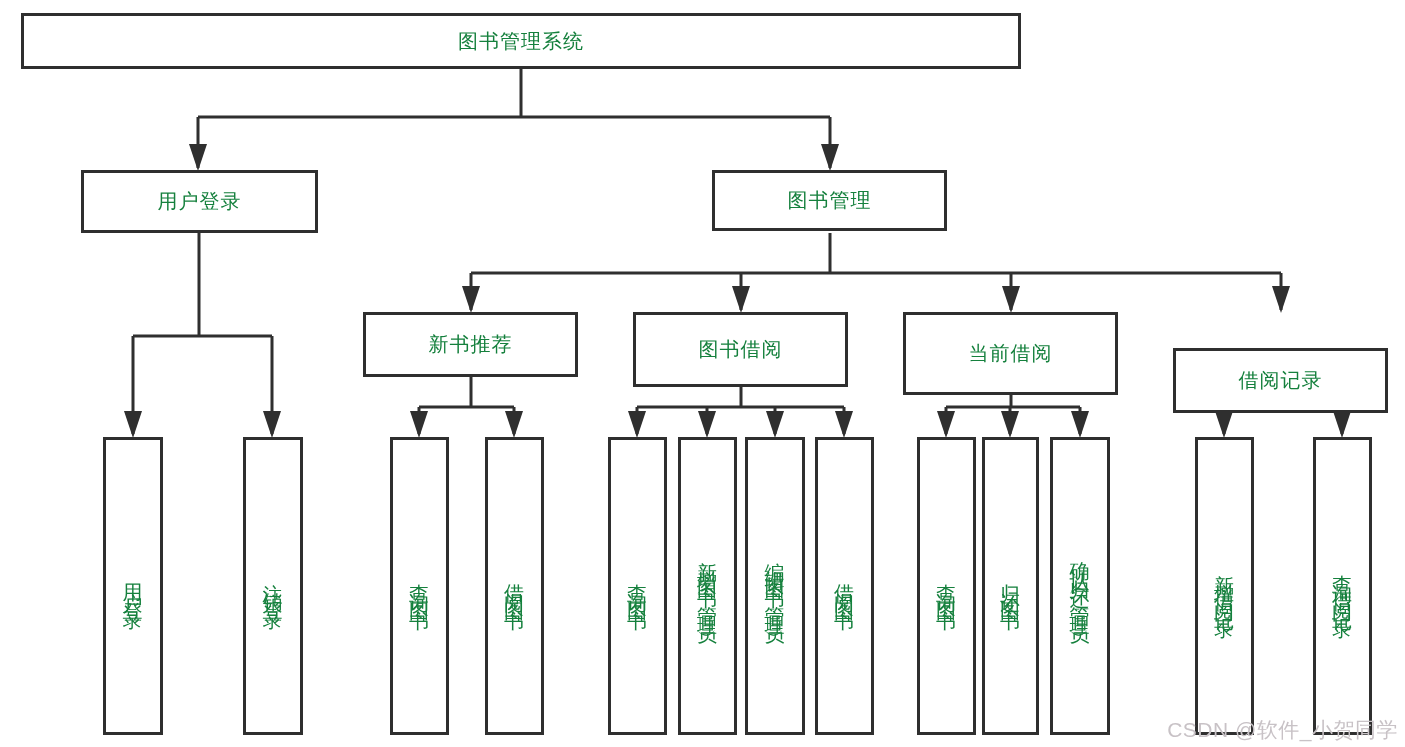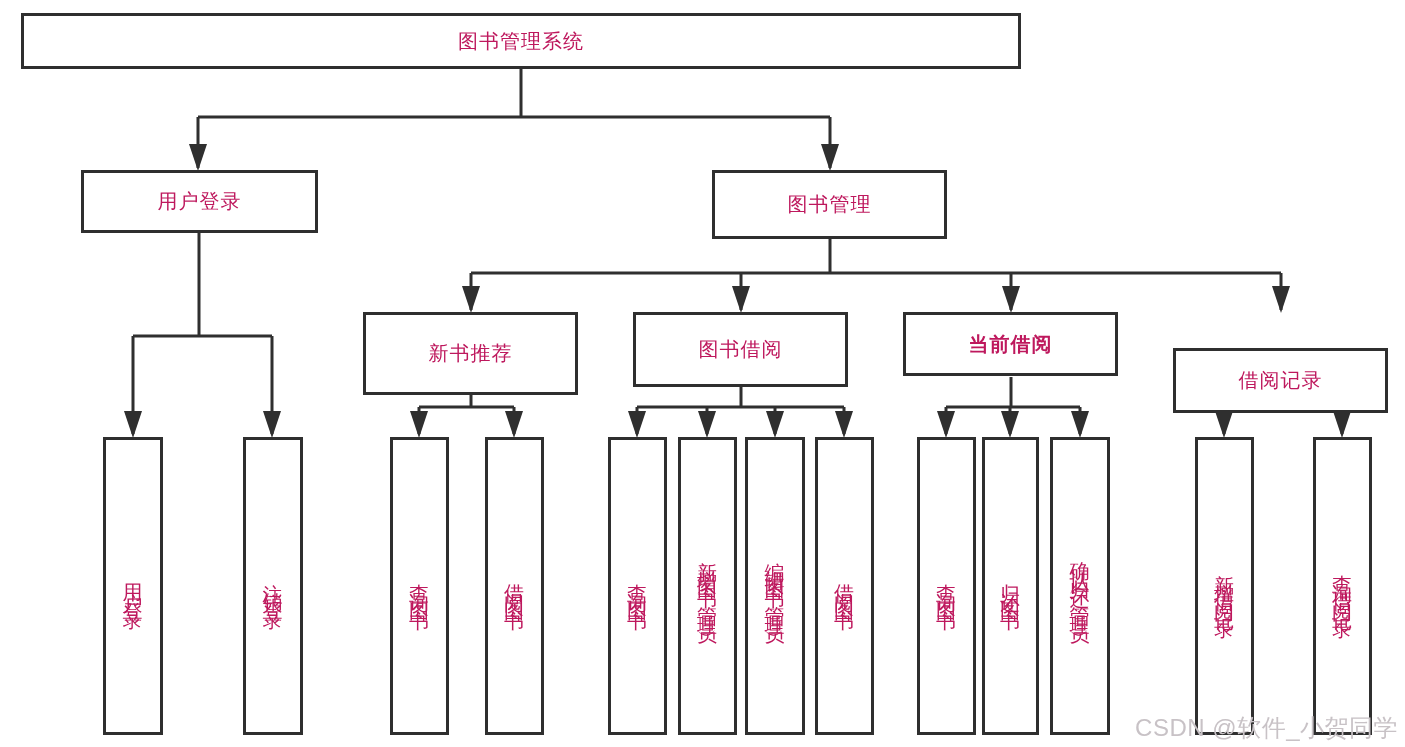--- a/index.html
+++ b/index.html
@@ -24,40 +24,40 @@
     z-index: 1;
   }
   .node {
     position: absolute;
     box-sizing: border-box;
     background: #ffffff;
     border: 3px solid #2f2f2f;
     display: flex;
     align-items: center;
     justify-content: center;
-    color: #be185d;
+    color: #15803d;
     font-size: 20px;
     z-index: 2;
   }
   .hbox span {
     white-space: nowrap;
     letter-spacing: 1px;
   }
   .vbox span {
     writing-mode: vertical-lr;
     text-orientation: mixed;
     line-height: 1;
     letter-spacing: 9px;
     white-space: nowrap;
   }
   .watermark {
     position: absolute;
     right: 7px;
     bottom: 3px;
-    font-size: 24px;
+    font-size: 21px;
     color: #c8c2c6;
     letter-spacing: 0.5px;
     z-index: 5;
     white-space: nowrap;
   }
 </style>
 </head>
 <body>
 
 <div class="canvas">
@@ -95,31 +95,31 @@
     </g>
   </svg>
 
   <div class="node hbox" style="left:21px; top:13px; width:1000px; height:56px;">
     <span>图书管理系统</span>
   </div>
 
   <div class="node hbox" style="left:81px; top:170px; width:237px; height:63px;">
     <span>用户登录</span>
   </div>
-  <div class="node hbox" style="left:712px; top:170px; width:235px; height:69px;">
+  <div class="node hbox" style="left:712px; top:170px; width:235px; height:61px;">
     <span>图书管理</span>
   </div>
 
-  <div class="node hbox" style="left:363px; top:312px; width:215px; height:83px;">
+  <div class="node hbox" style="left:363px; top:312px; width:215px; height:65px;">
     <span>新书推荐</span>
   </div>
   <div class="node hbox" style="left:633px; top:312px; width:215px; height:75px;">
     <span>图书借阅</span>
   </div>
-  <div class="node hbox" style="left:903px; top:312px; width:215px; height:64px;font-weight:bold;">
+  <div class="node hbox" style="left:903px; top:312px; width:215px; height:83px;">
     <span>当前借阅</span>
   </div>
   <div class="node hbox" style="left:1173px; top:312px; width:215px; height:65px;margin-top:36px;">
     <span>借阅记录</span>
   </div>
 
   <div class="node vbox" style="left:103px; top:437px; width:60px; height:298px;">
     <span>用户登录</span>
   </div>
   <div class="node vbox" style="left:243px; top:437px; width:60px; height:298px;">

